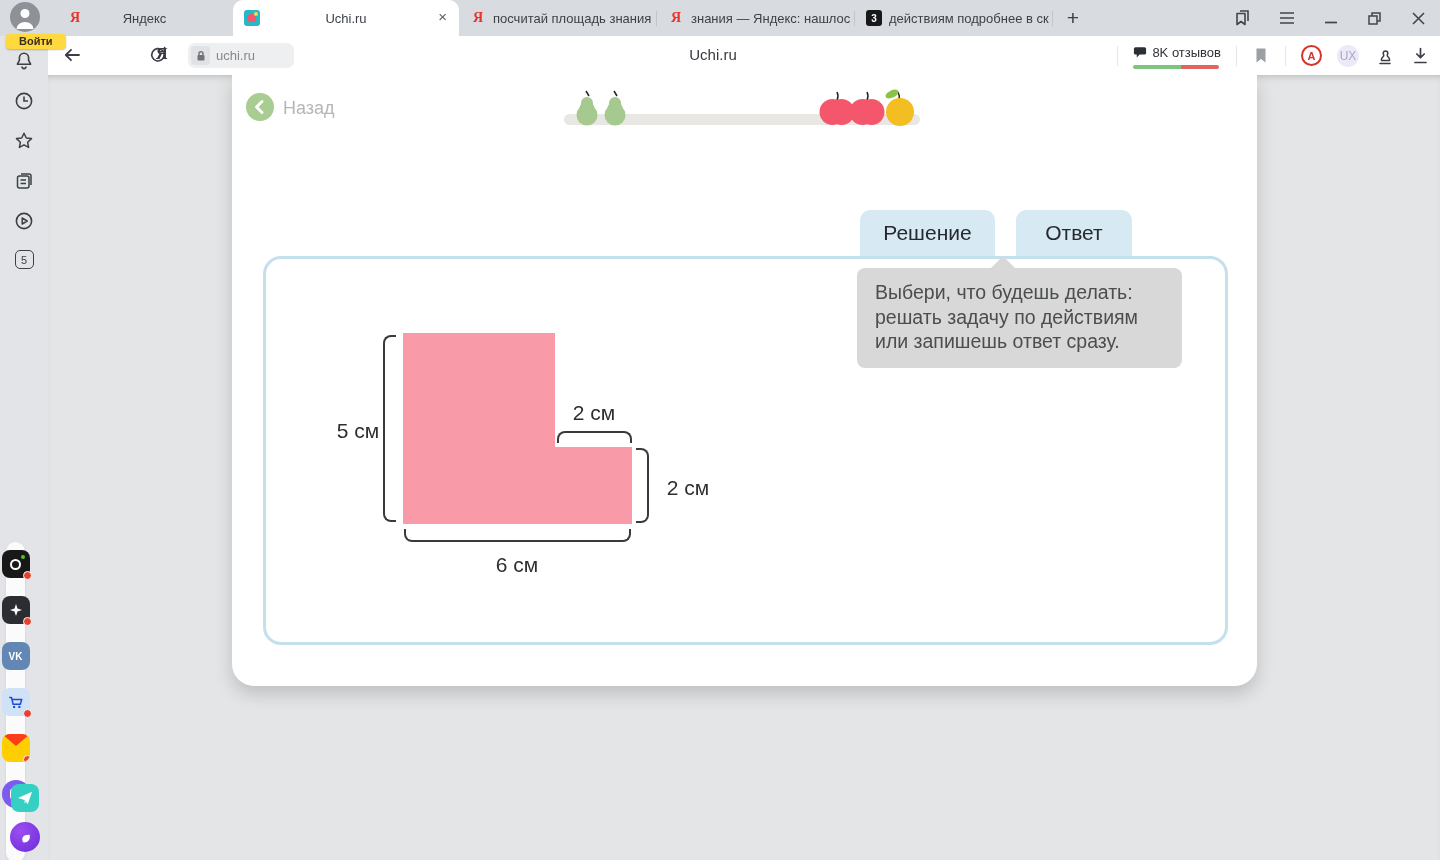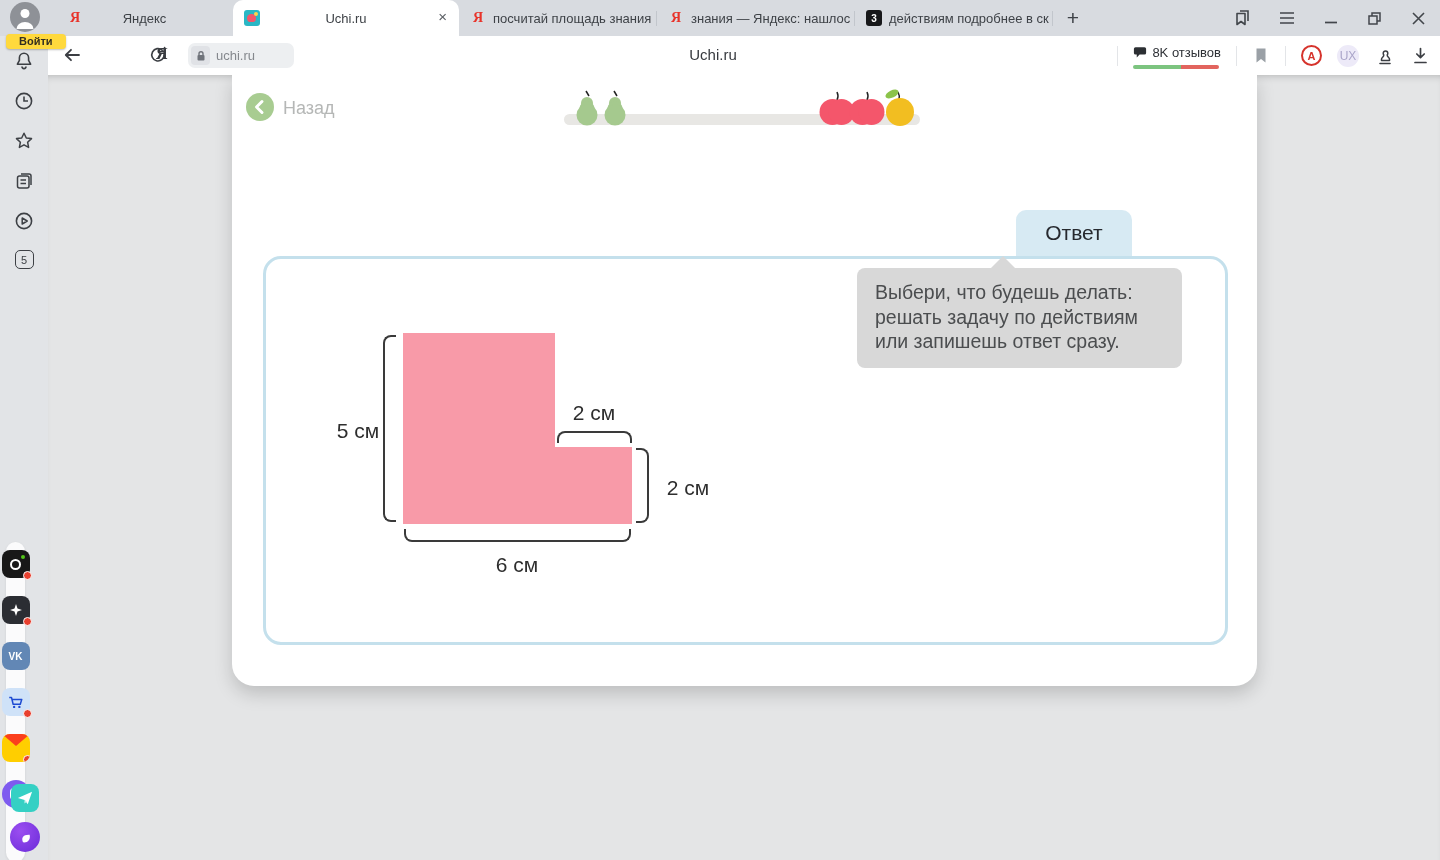--- a/index.html
+++ b/index.html
@@ -338,20 +338,21 @@
             <circle cx="309.5" cy="29" r="13" fill="#f4566b"></circle>
         </g>
         <g>
           <path d="M336,9 q2,4 1,7" stroke="#222" stroke-width="1.5" fill="none"></path>
           <ellipse cx="330" cy="11" rx="7" ry="3.6" fill="#8bc34a" transform="rotate(-25 330 11)"></ellipse>
           <circle cx="338" cy="29" r="14" fill="#f2be21"></circle>
         </g>
       </svg>
 
 
+      <button class="mode-btn btn-solution">Решение</button>
       <button class="mode-btn btn-answer">Ответ</button>
 
       <div class="work-area"></div>
 
       <div class="tooltip">Выбери, что будешь делать: решать задачу по действиям или запишешь ответ сразу.</div>
 
       <div class="fig fig-rect rect-a"></div>
       <div class="fig fig-rect rect-b"></div>
       <div class="fig bracket br-left"></div>
       <div class="fig bracket br-top"></div>

